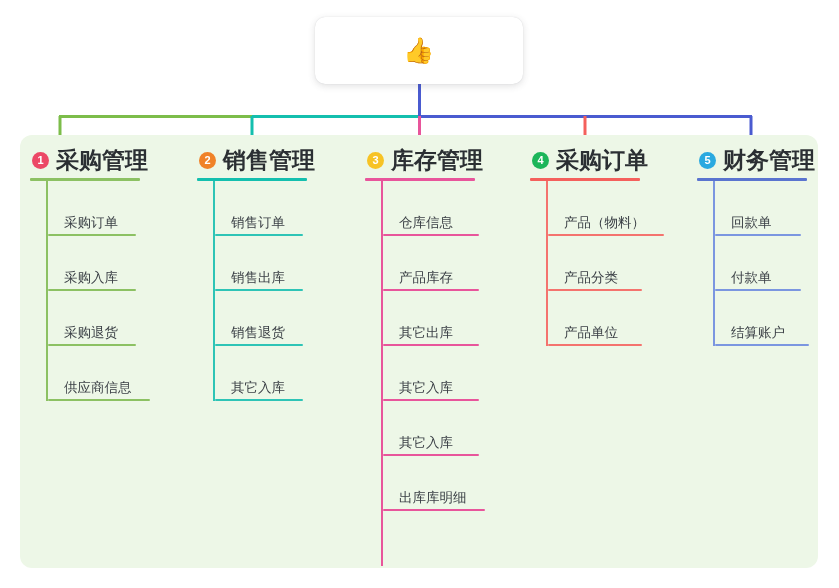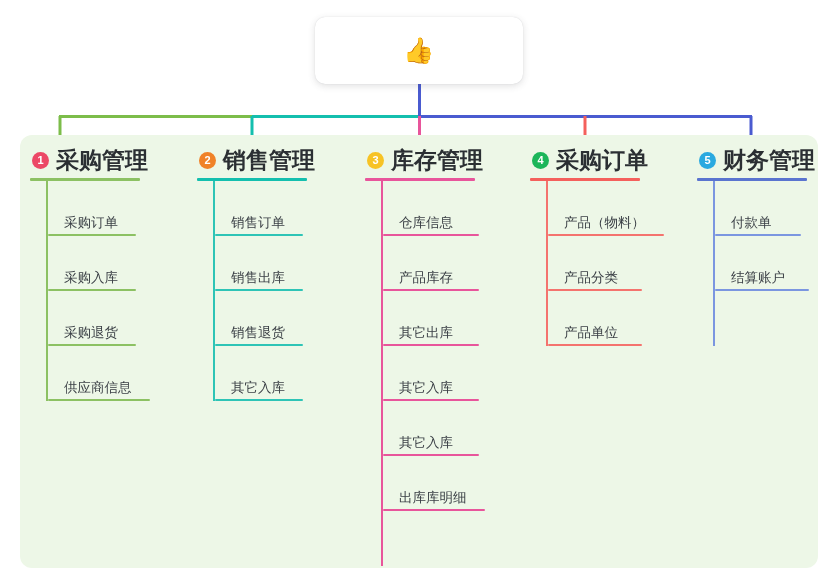--- a/index.html
+++ b/index.html
@@ -265,20 +265,24 @@
     </div>
     <div class="column" style="left: 677px; top: 13px; width: 140px;">
       <div class="col-header">
         <span class="badge" style="background: rgb(42, 169, 224);">5</span>
         <span class="col-title">财务管理</span>
       </div>
       <div class="header-rule" style="background: rgb(90, 116, 207); width: 110px;"></div>
       <div class="items">
         <div class="spine" style="background: rgb(123, 150, 224); height: 165px;"></div>
         <div class="item">
+          <span class="item-label">回款单</span>
+          <div class="item-rule" style="background: rgb(123, 150, 224); width: 86px;"></div>
+        </div>
+        <div class="item">
           <span class="item-label">付款单</span>
           <div class="item-rule" style="background: rgb(123, 150, 224); width: 86px;"></div>
         </div>
         <div class="item">
           <span class="item-label">结算账户</span>
           <div class="item-rule" style="background: rgb(123, 150, 224); width: 94px;"></div>
         </div>
       </div>
     </div>
   </div>

